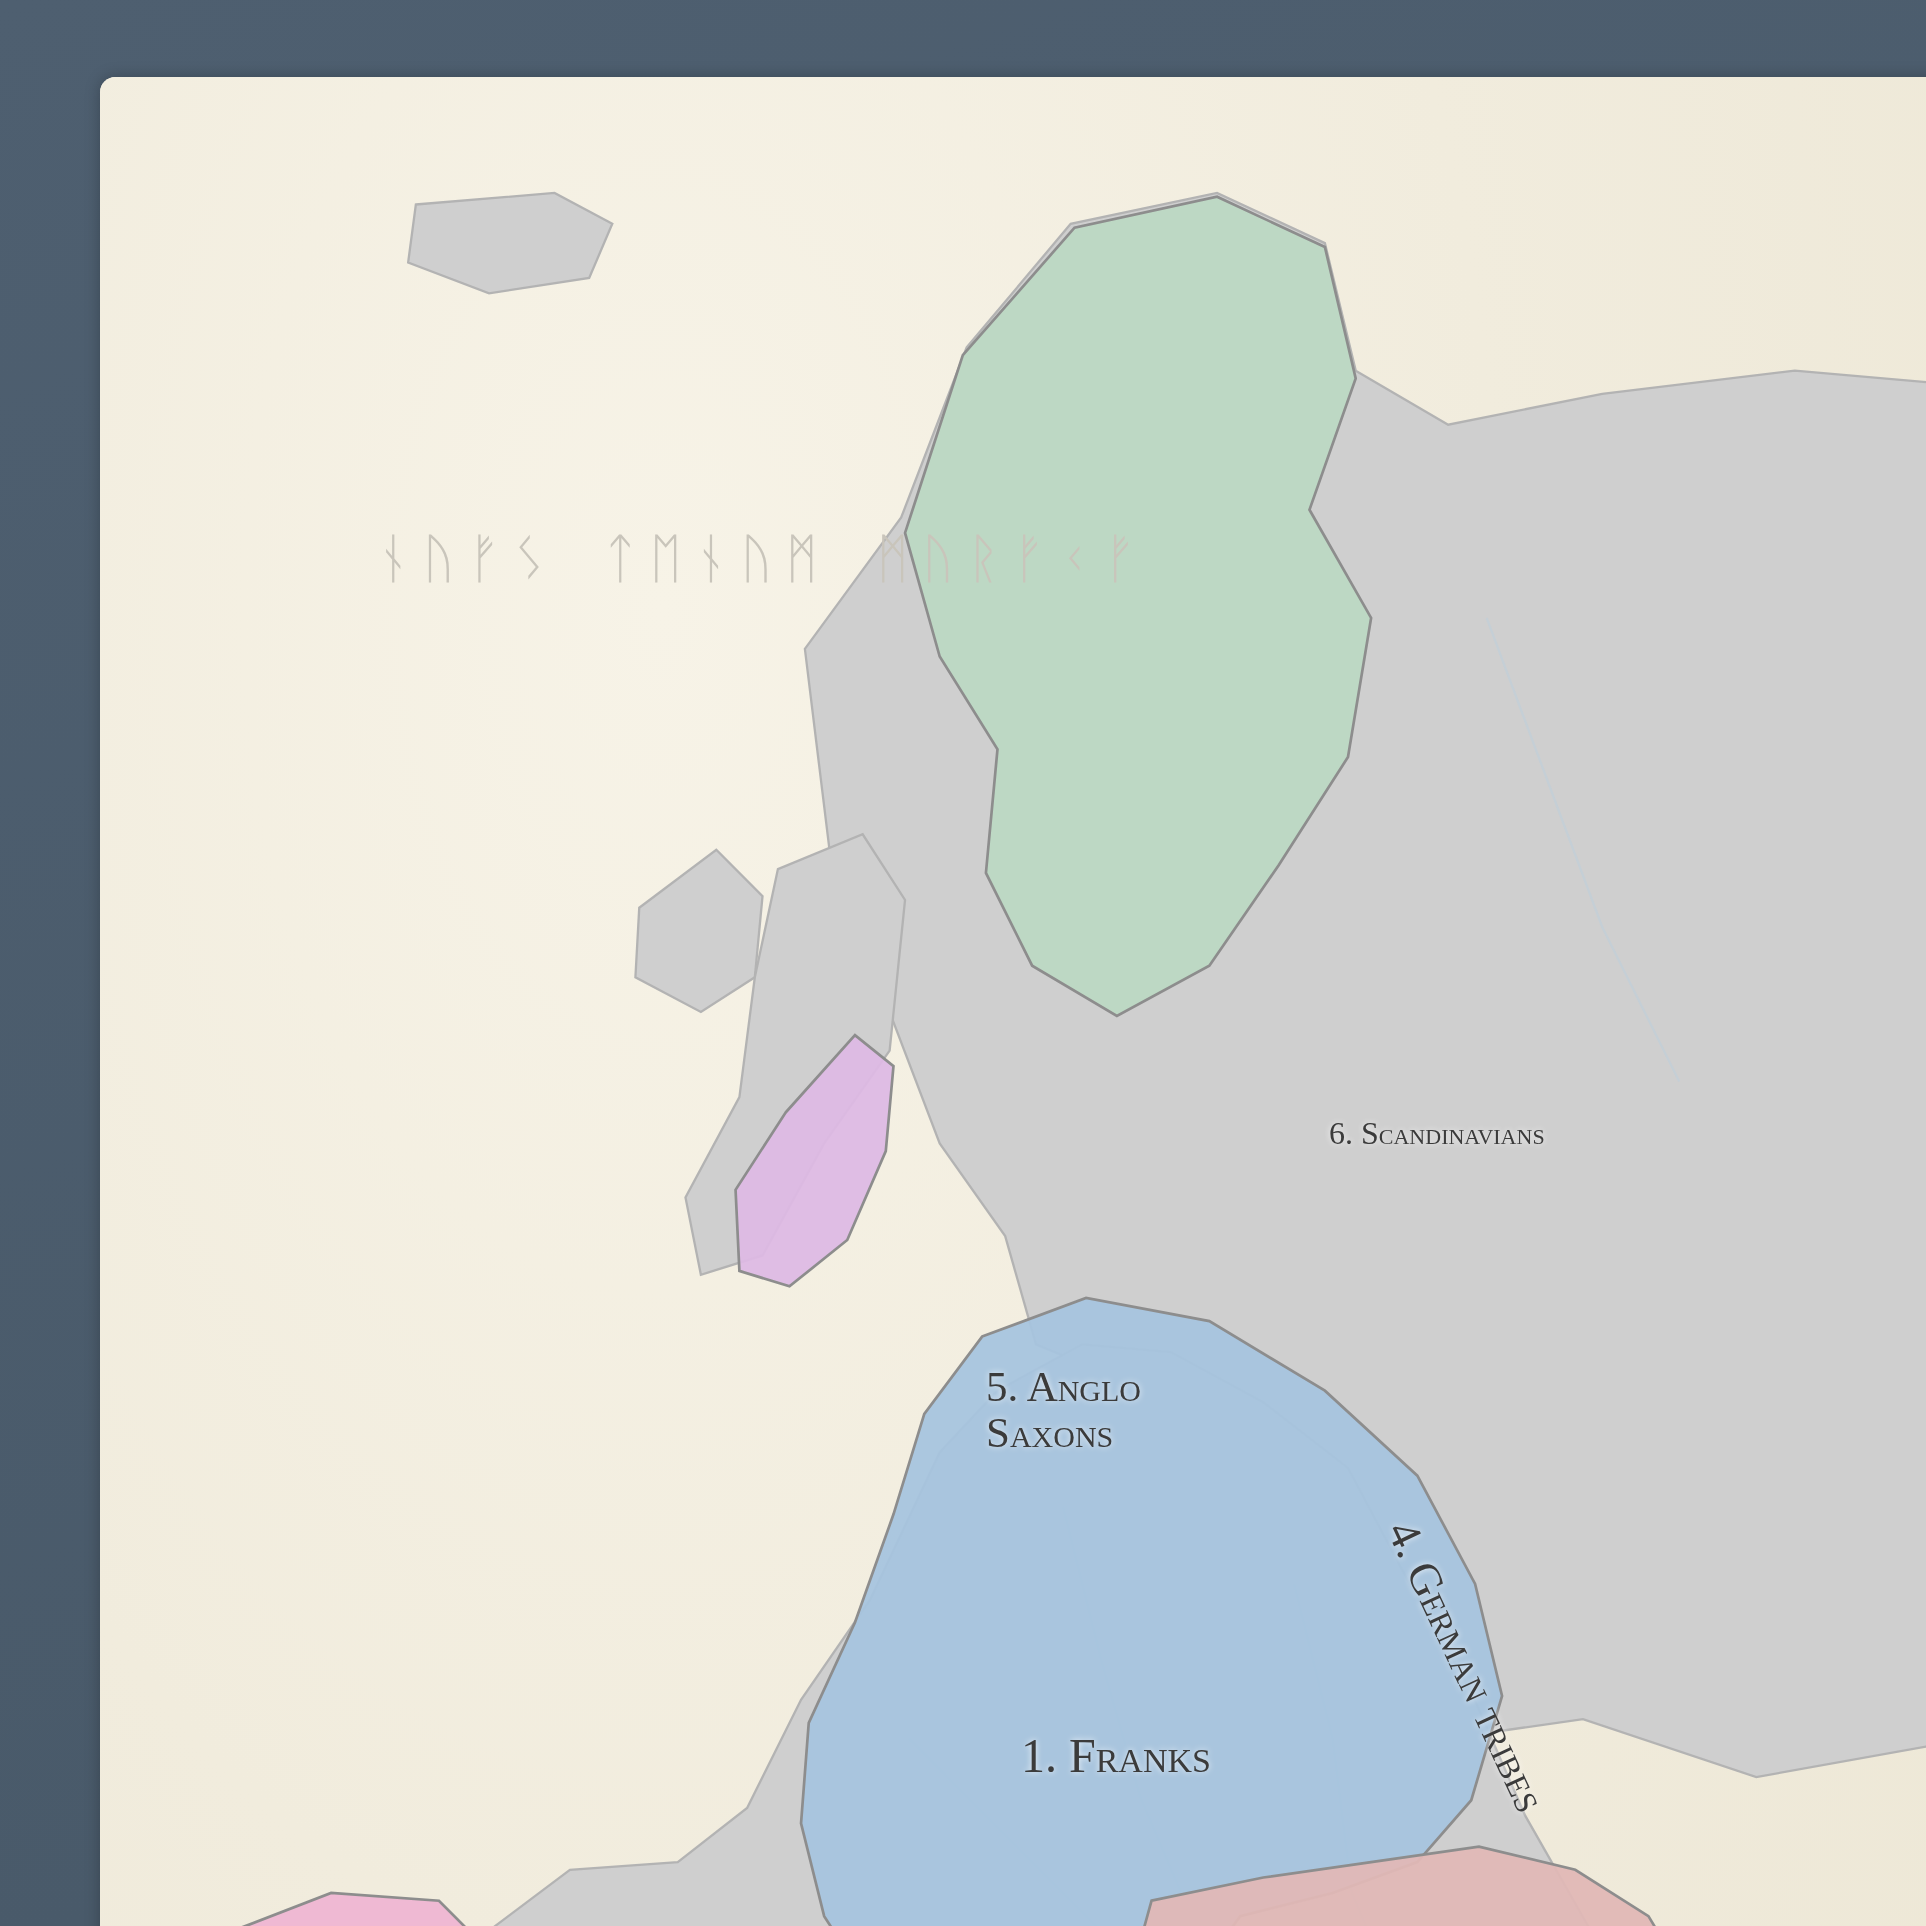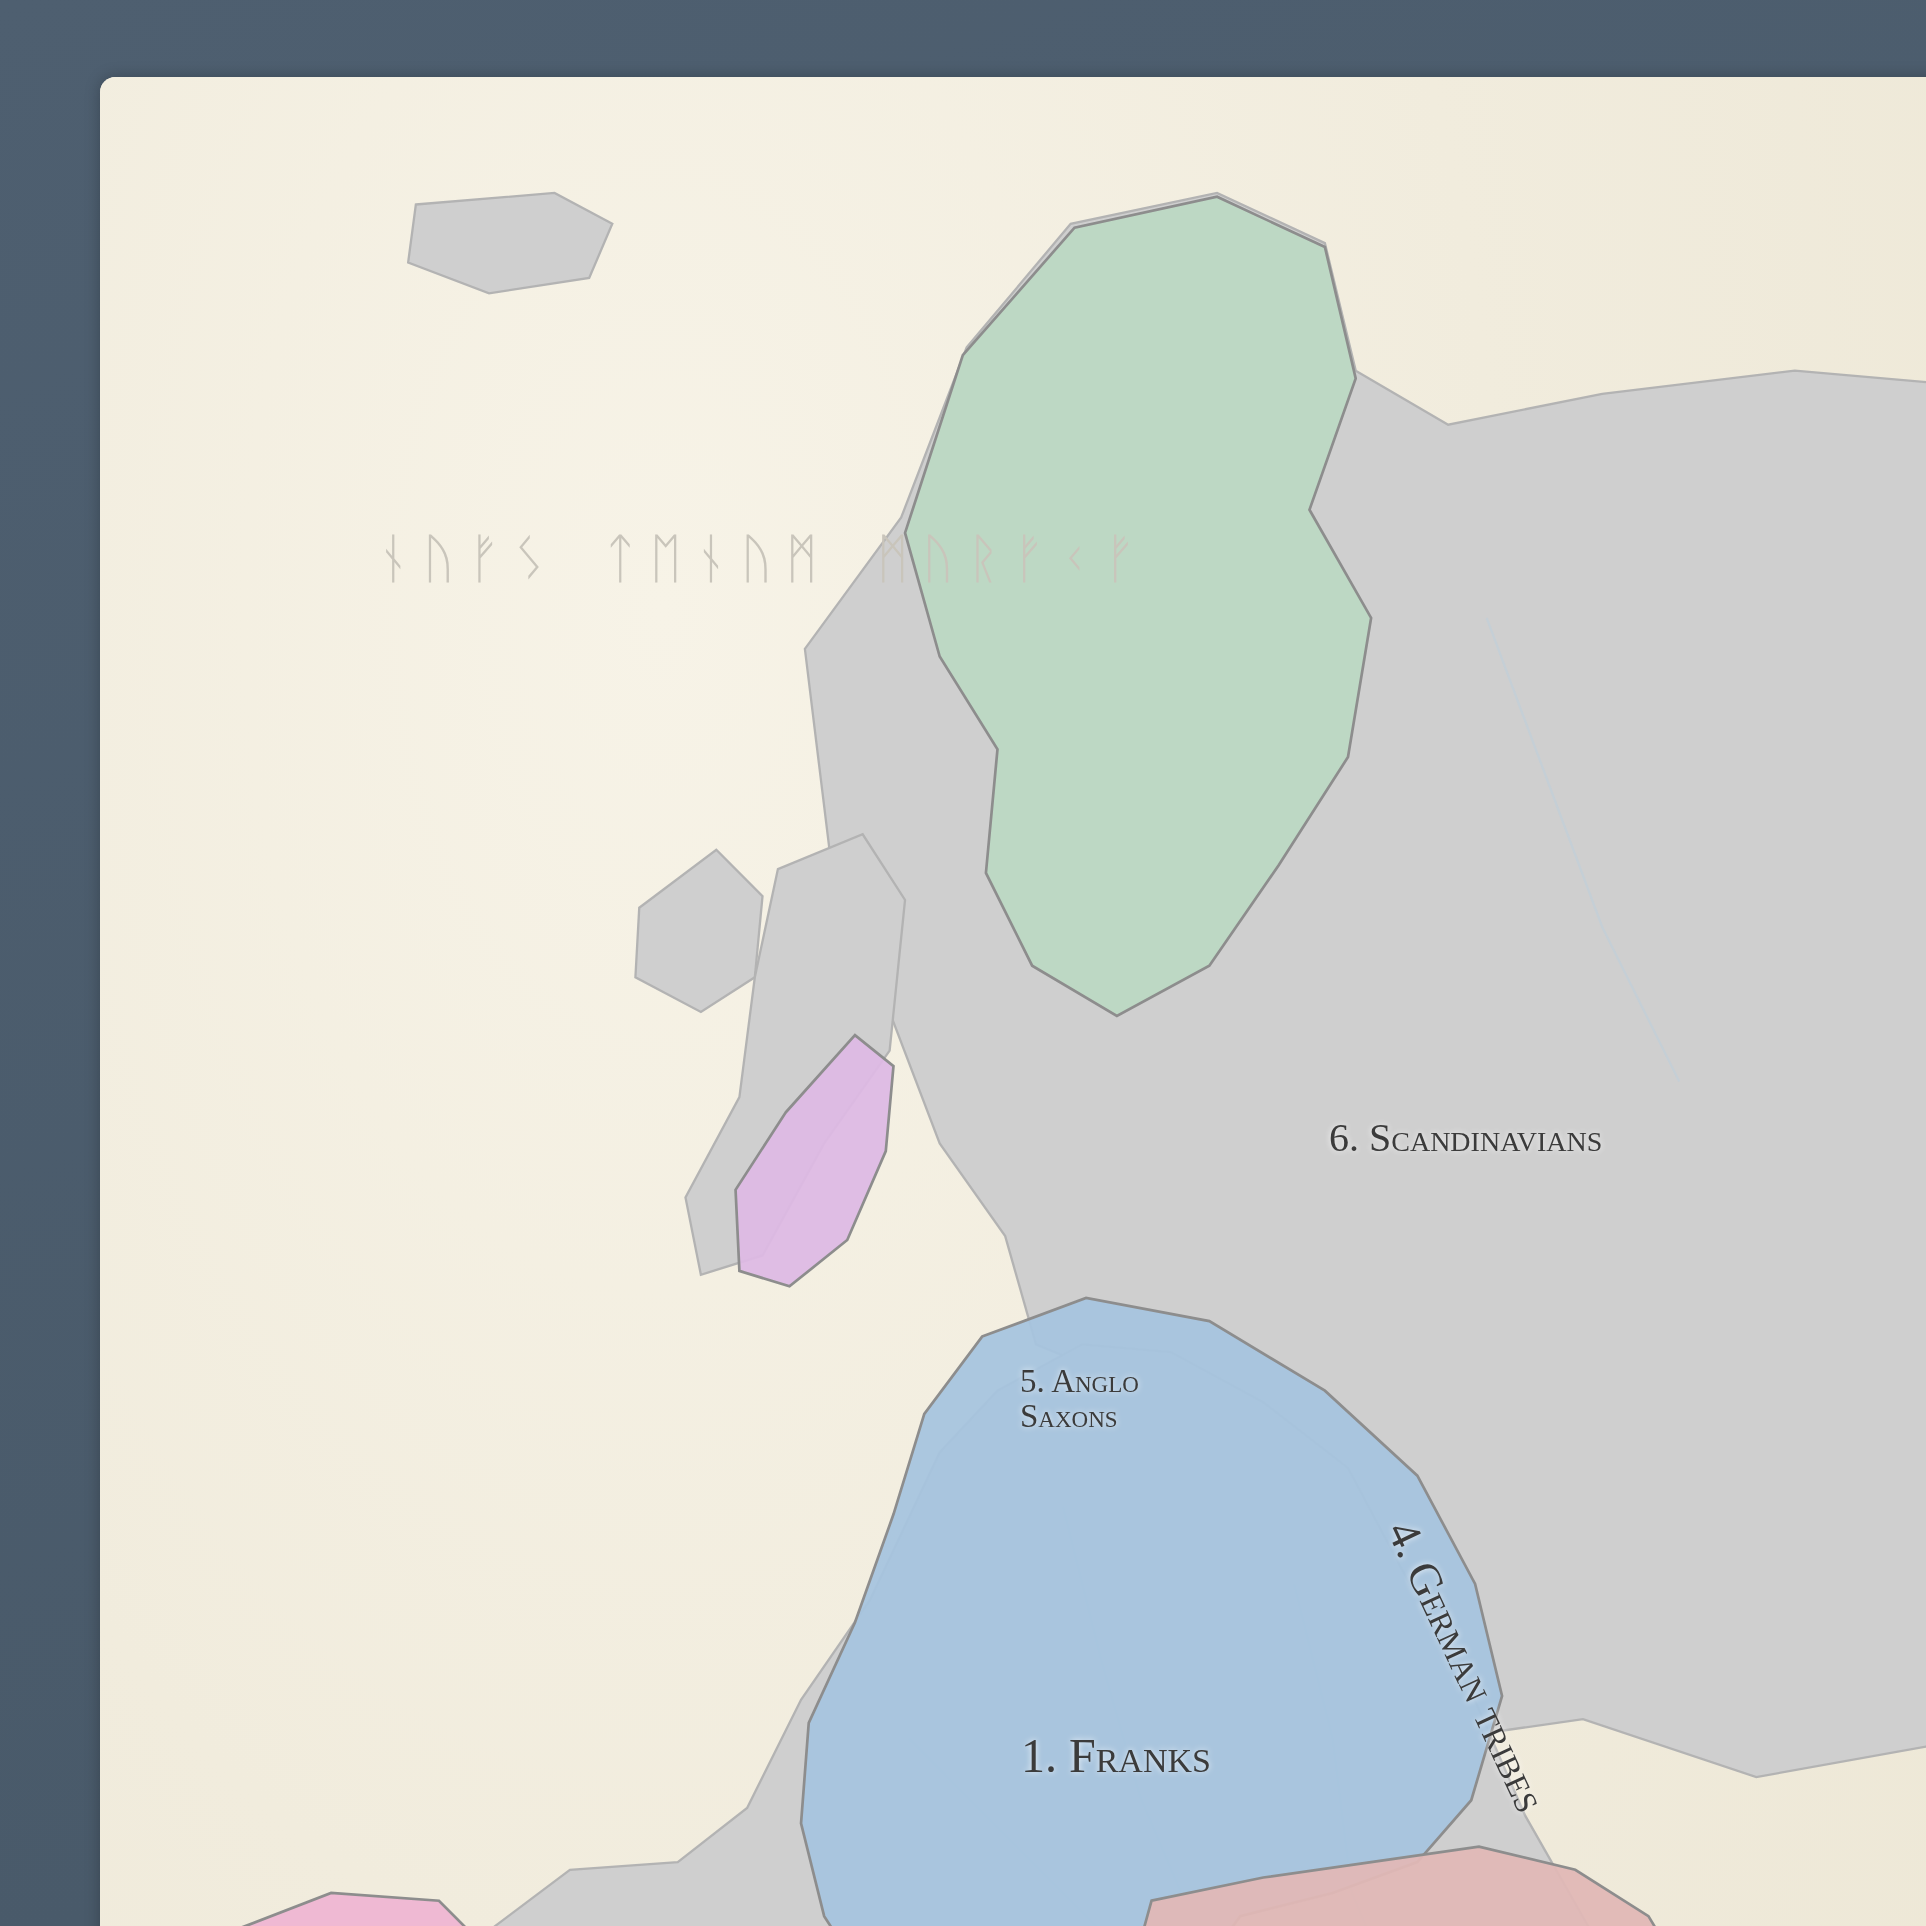--- a/index.html
+++ b/index.html
@@ -67,22 +67,22 @@
     position: absolute;
     color: #3b3b3b;
     font-family: "Liberation Serif", serif;
     font-variant: small-caps;
     text-shadow: 0 0 6.2px rgba(255,255,255,0.85);
     white-space: pre-line;
     line-height: 1.06;
   }
   .lbl-franks      { left: 921px; top: 1610px; font-size: 48px; margin-top: 44px; }
   .lbl-german      { left: 1321px; top: 1437px; font-size: 45px; transform: rotate(65deg); transform-origin: left top; }
-  .lbl-anglo       { left: 920px; top: 1287px; font-size: 33px; }
-  .lbl-scand       { left: 1229px; top: 1040px; font-size: 40px; }
+  .lbl-anglo       { left: 886px; top: 1287px; font-size: 43px; }
+  .lbl-scand       { left: 1229px; top: 1040px; font-size: 32px; }
 </style>
 </head>
 <body>
 
 <div class="frame">
   <div class="board">
 
     <div class="map-panel">
       <div class="map-paper"></div>
 

